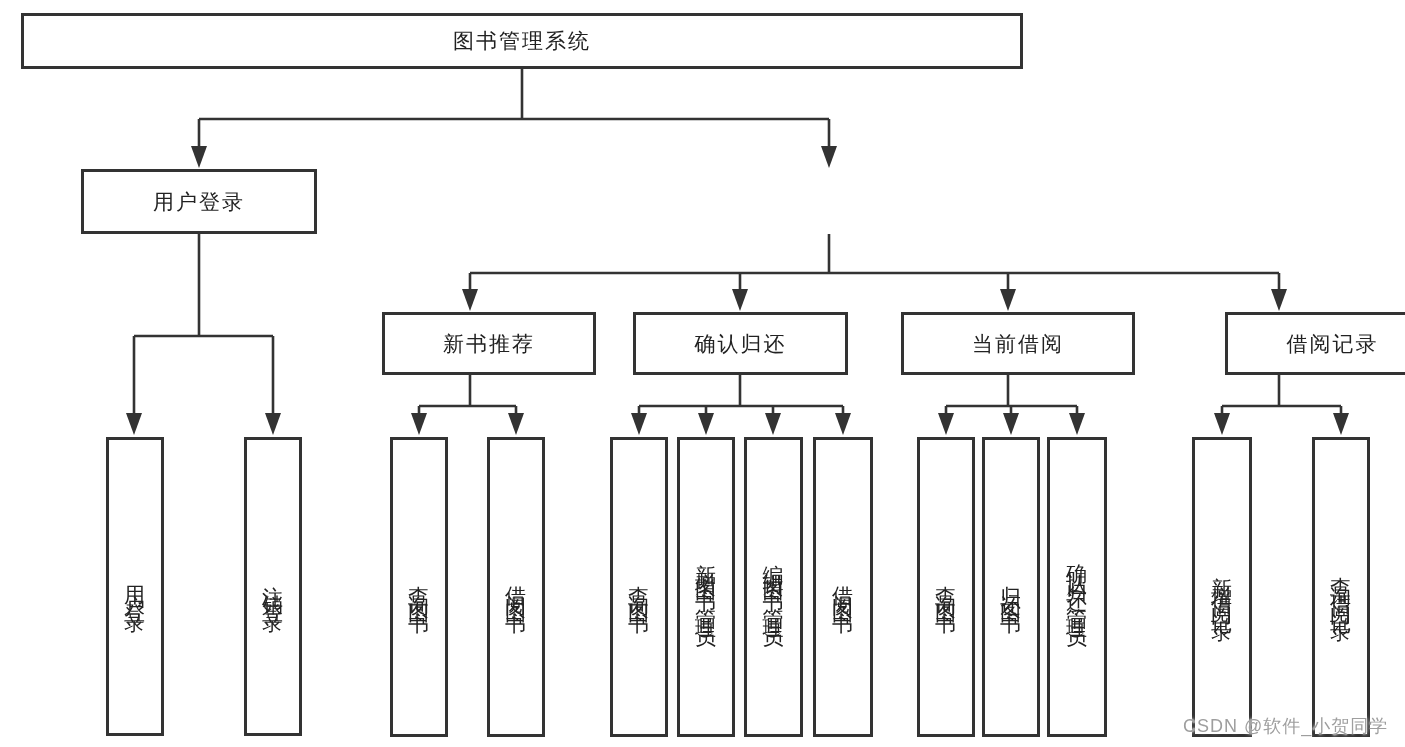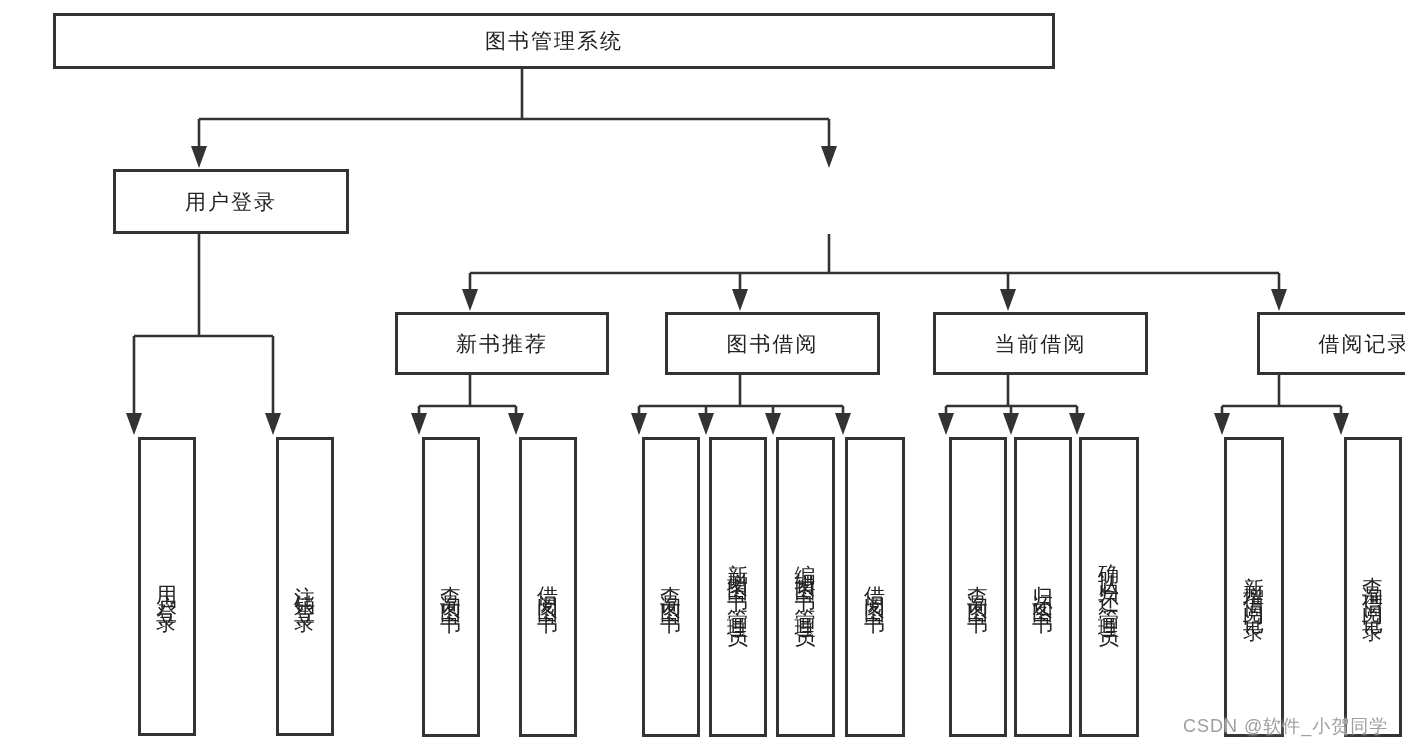--- a/index.html
+++ b/index.html
@@ -14,21 +14,20 @@
   .wires{position:absolute;left:0;top:0;width:1405px;height:747px;}
   .node{
     position:absolute;
     box-sizing:border-box;
     border:3px solid #333333;
     background:#ffffff;
     display:flex;
     align-items:center;
     justify-content:center;
     text-align:center;
-    margin-left:32px;
   }
   .node.h{font-size:21px;letter-spacing:2px;}
   .node.v{
     font-size:21px;
     letter-spacing:9px;
     writing-mode:vertical-rl;
     text-orientation:mixed;
     line-height:1;
   }
   .watermark{
@@ -116,23 +115,23 @@
 
       <polygon points="1222,435 1214,413 1230,413"></polygon>
       <polygon points="1341,435 1333,413 1349,413"></polygon>
     </g>
   </svg>
 
   <div class="node h" style="left:21px;top:13px;width:1002px;height:56px;">图书管理系统</div>
 
   <div class="node h" style="left:81px;top:169px;width:236px;height:65px;">用户登录</div>
 
-  <div class="node h" style="left:363px;top:312px;width:214px;height:63px;">新书推荐</div>
-  <div class="node h" style="left:633px;top:312px;width:215px;height:63px;">图书借阅</div>
-  <div class="node h" style="left:901px;top:312px;width:215px;height:63px;text-align:center;">当前借阅</div>
+  <div class="node h" style="left:382px;top:312px;width:214px;height:63px;">新书推荐</div>
+  <div class="node h" style="left:633px;top:312px;width:215px;height:63px;">确认归还</div>
+  <div class="node h" style="left:901px;top:312px;width:234px;height:63px;text-align:center;">当前借阅</div>
   <div class="node h" style="left:1225px;top:312px;width:215px;height:63px;">借阅记录</div>
 
   <div class="node v" style="left:106px;top:437px;width:58px;height:299px;">用户登录</div>
   <div class="node v" style="left:244px;top:437px;width:58px;height:299px;">注销登录</div>
 
   <div class="node v" style="left:390px;top:437px;width:58px;height:300px;">查询图书</div>
   <div class="node v" style="left:487px;top:437px;width:58px;height:300px;">借阅图书</div>
 
   <div class="node v" style="left:610px;top:437px;width:58px;height:300px;">查询图书</div>
   <div class="node v" style="left:677px;top:437px;width:58px;height:300px;">新增图书（管理员）</div>

